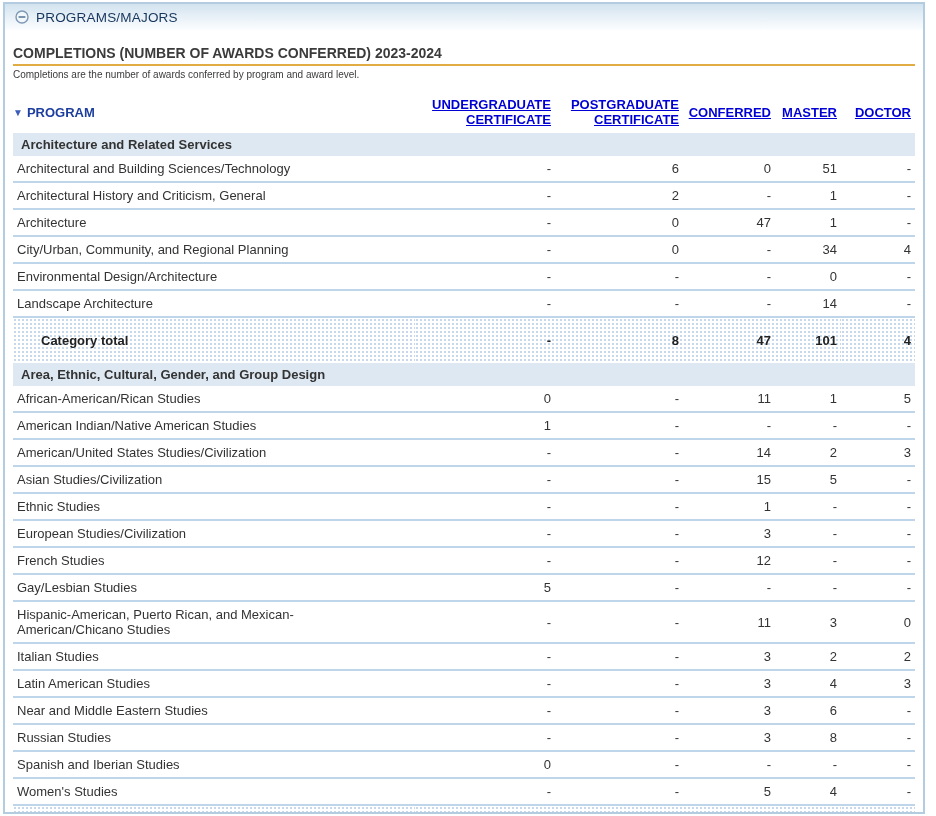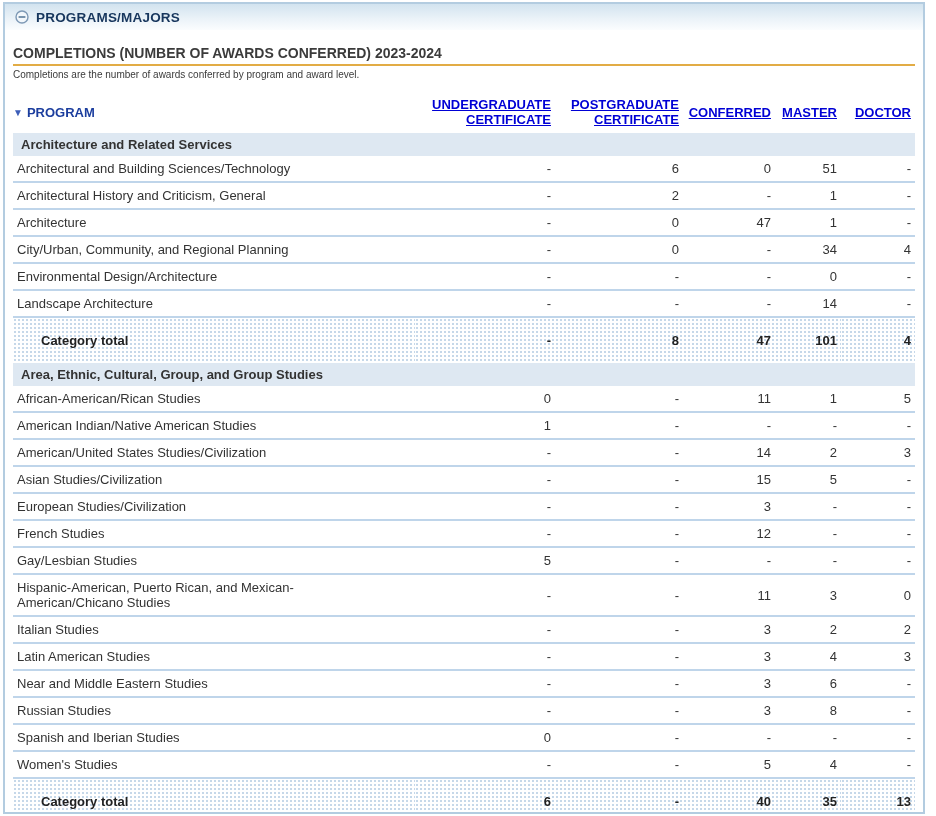--- a/index.html
+++ b/index.html
@@ -5,21 +5,21 @@
   * { margin:0; padding:0; box-sizing:border-box; }
   html,body { width:936px; height:816px; background:#ffffff; overflow:hidden;
     font-family:"Liberation Sans","DejaVu Sans",sans-serif; }
 
   .panel { position:absolute; left:3px; top:2px; width:922px; height:812px;
     border:2px solid #B3CCE0; background:#fff; overflow:hidden; }
 
   .panel-header { height:26px; background:linear-gradient(#D2E3EF 0%, #EAF2F8 55%, #FBFDFE 100%);
     display:flex; align-items:center; padding:0 10px; cursor:pointer; }
   .collapse-icon { width:14px; height:14px; margin-right:7px; display:inline-flex; flex:0 0 auto; }
-  .panel-title { color:#17365D; font-weight:bold; font-size:13.5px; letter-spacing:.2px; }
+  .panel-title { color:#17365D; font-weight:normal; font-size:13.5px; letter-spacing:.2px; }
 
   .content { padding:0 8px; }
   .heading { margin-top:15px; font-size:14px; font-weight:bold; color:#3B3B3B; }
   .rule { height:2px; background:#E2AC45; margin-top:3px; }
   .desc { margin-top:3px; font-size:10px; color:#3B3B3B; }
 
   table { width:100%; border-collapse:collapse; margin-top:11px; table-layout:fixed; }
   col.c-ug{width:140px} col.c-pg{width:128px} col.c-ba{width:92px} col.c-ma{width:66px} col.c-do{width:74px}
 
   th { vertical-align:middle; padding:6px 4px; font-size:13px; line-height:15px;margin-left:8px; }
@@ -159,21 +159,21 @@
           </tr>
           <tr class="total-row">
             <td class="prog-cell">Category total</td>
             <td class="num-cell">-</td>
             <td class="num-cell">8</td>
             <td class="num-cell">47</td>
             <td class="num-cell">101</td>
             <td class="num-cell">4</td>
           </tr>
           <tr class="group-row">
-            <td class="" colspan="6">Area, Ethnic, Cultural, Group, and Group Studies</td>
+            <td class="" colspan="6">Area, Ethnic, Cultural, Gender, and Group Design</td>
           </tr>
           <tr class="program-row">
             <td class="prog-cell">
               <div class="wrap">African-American/Rican Studies</div>
             </td>
             <td class="num-cell">0</td>
             <td class="num-cell">-</td>
             <td class="num-cell">11</td>
             <td class="num-cell">1</td>
             <td class="num-cell">5</td>
@@ -199,20 +199,30 @@
             <td class="num-cell">3</td>
           </tr>
           <tr class="program-row">
             <td class="prog-cell">
               <div class="wrap">Asian Studies/Civilization</div>
             </td>
             <td class="num-cell">-</td>
             <td class="num-cell">-</td>
             <td class="num-cell">15</td>
             <td class="num-cell">5</td>
+            <td class="num-cell">-</td>
+          </tr>
+          <tr class="program-row">
+            <td class="prog-cell">
+              <div class="wrap">Ethnic Studies</div>
+            </td>
+            <td class="num-cell">-</td>
+            <td class="num-cell">-</td>
+            <td class="num-cell">1</td>
+            <td class="num-cell">-</td>
             <td class="num-cell">-</td>
           </tr>
           <tr class="program-row">
             <td class="prog-cell">
               <div class="wrap">European Studies/Civilization</div>
             </td>
             <td class="num-cell">-</td>
             <td class="num-cell">-</td>
             <td class="num-cell">3</td>
             <td class="num-cell">-</td>

